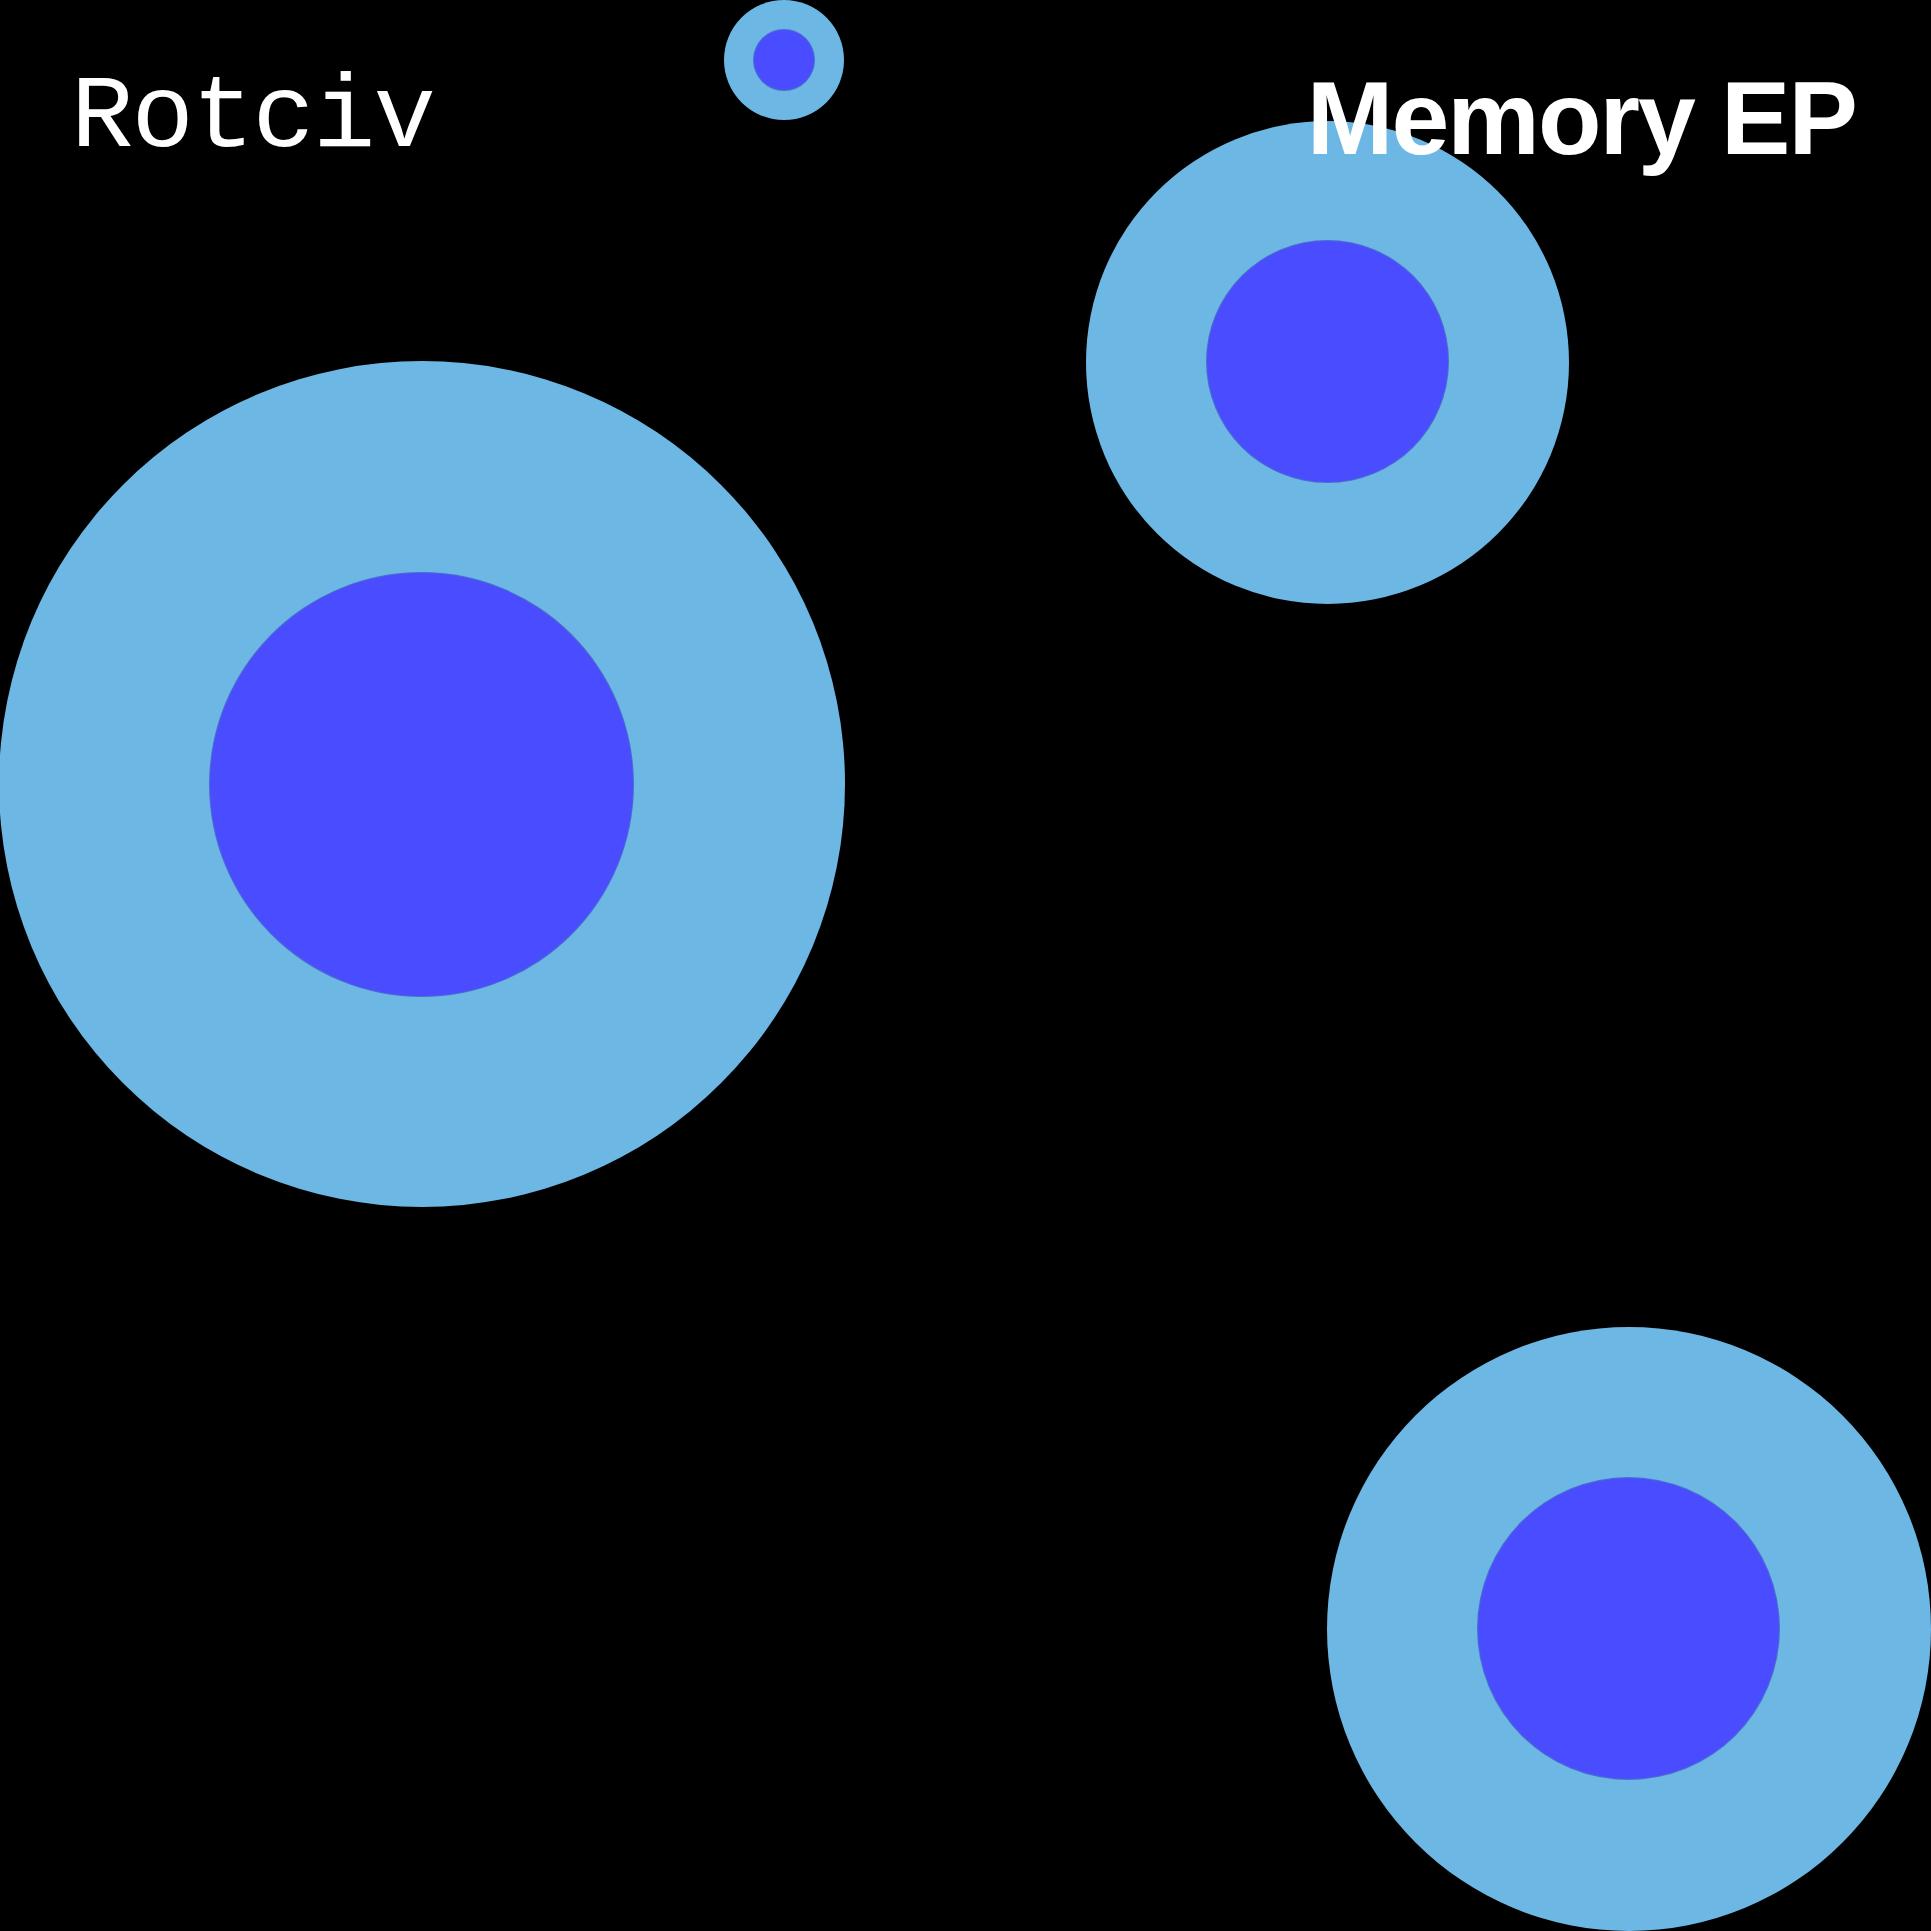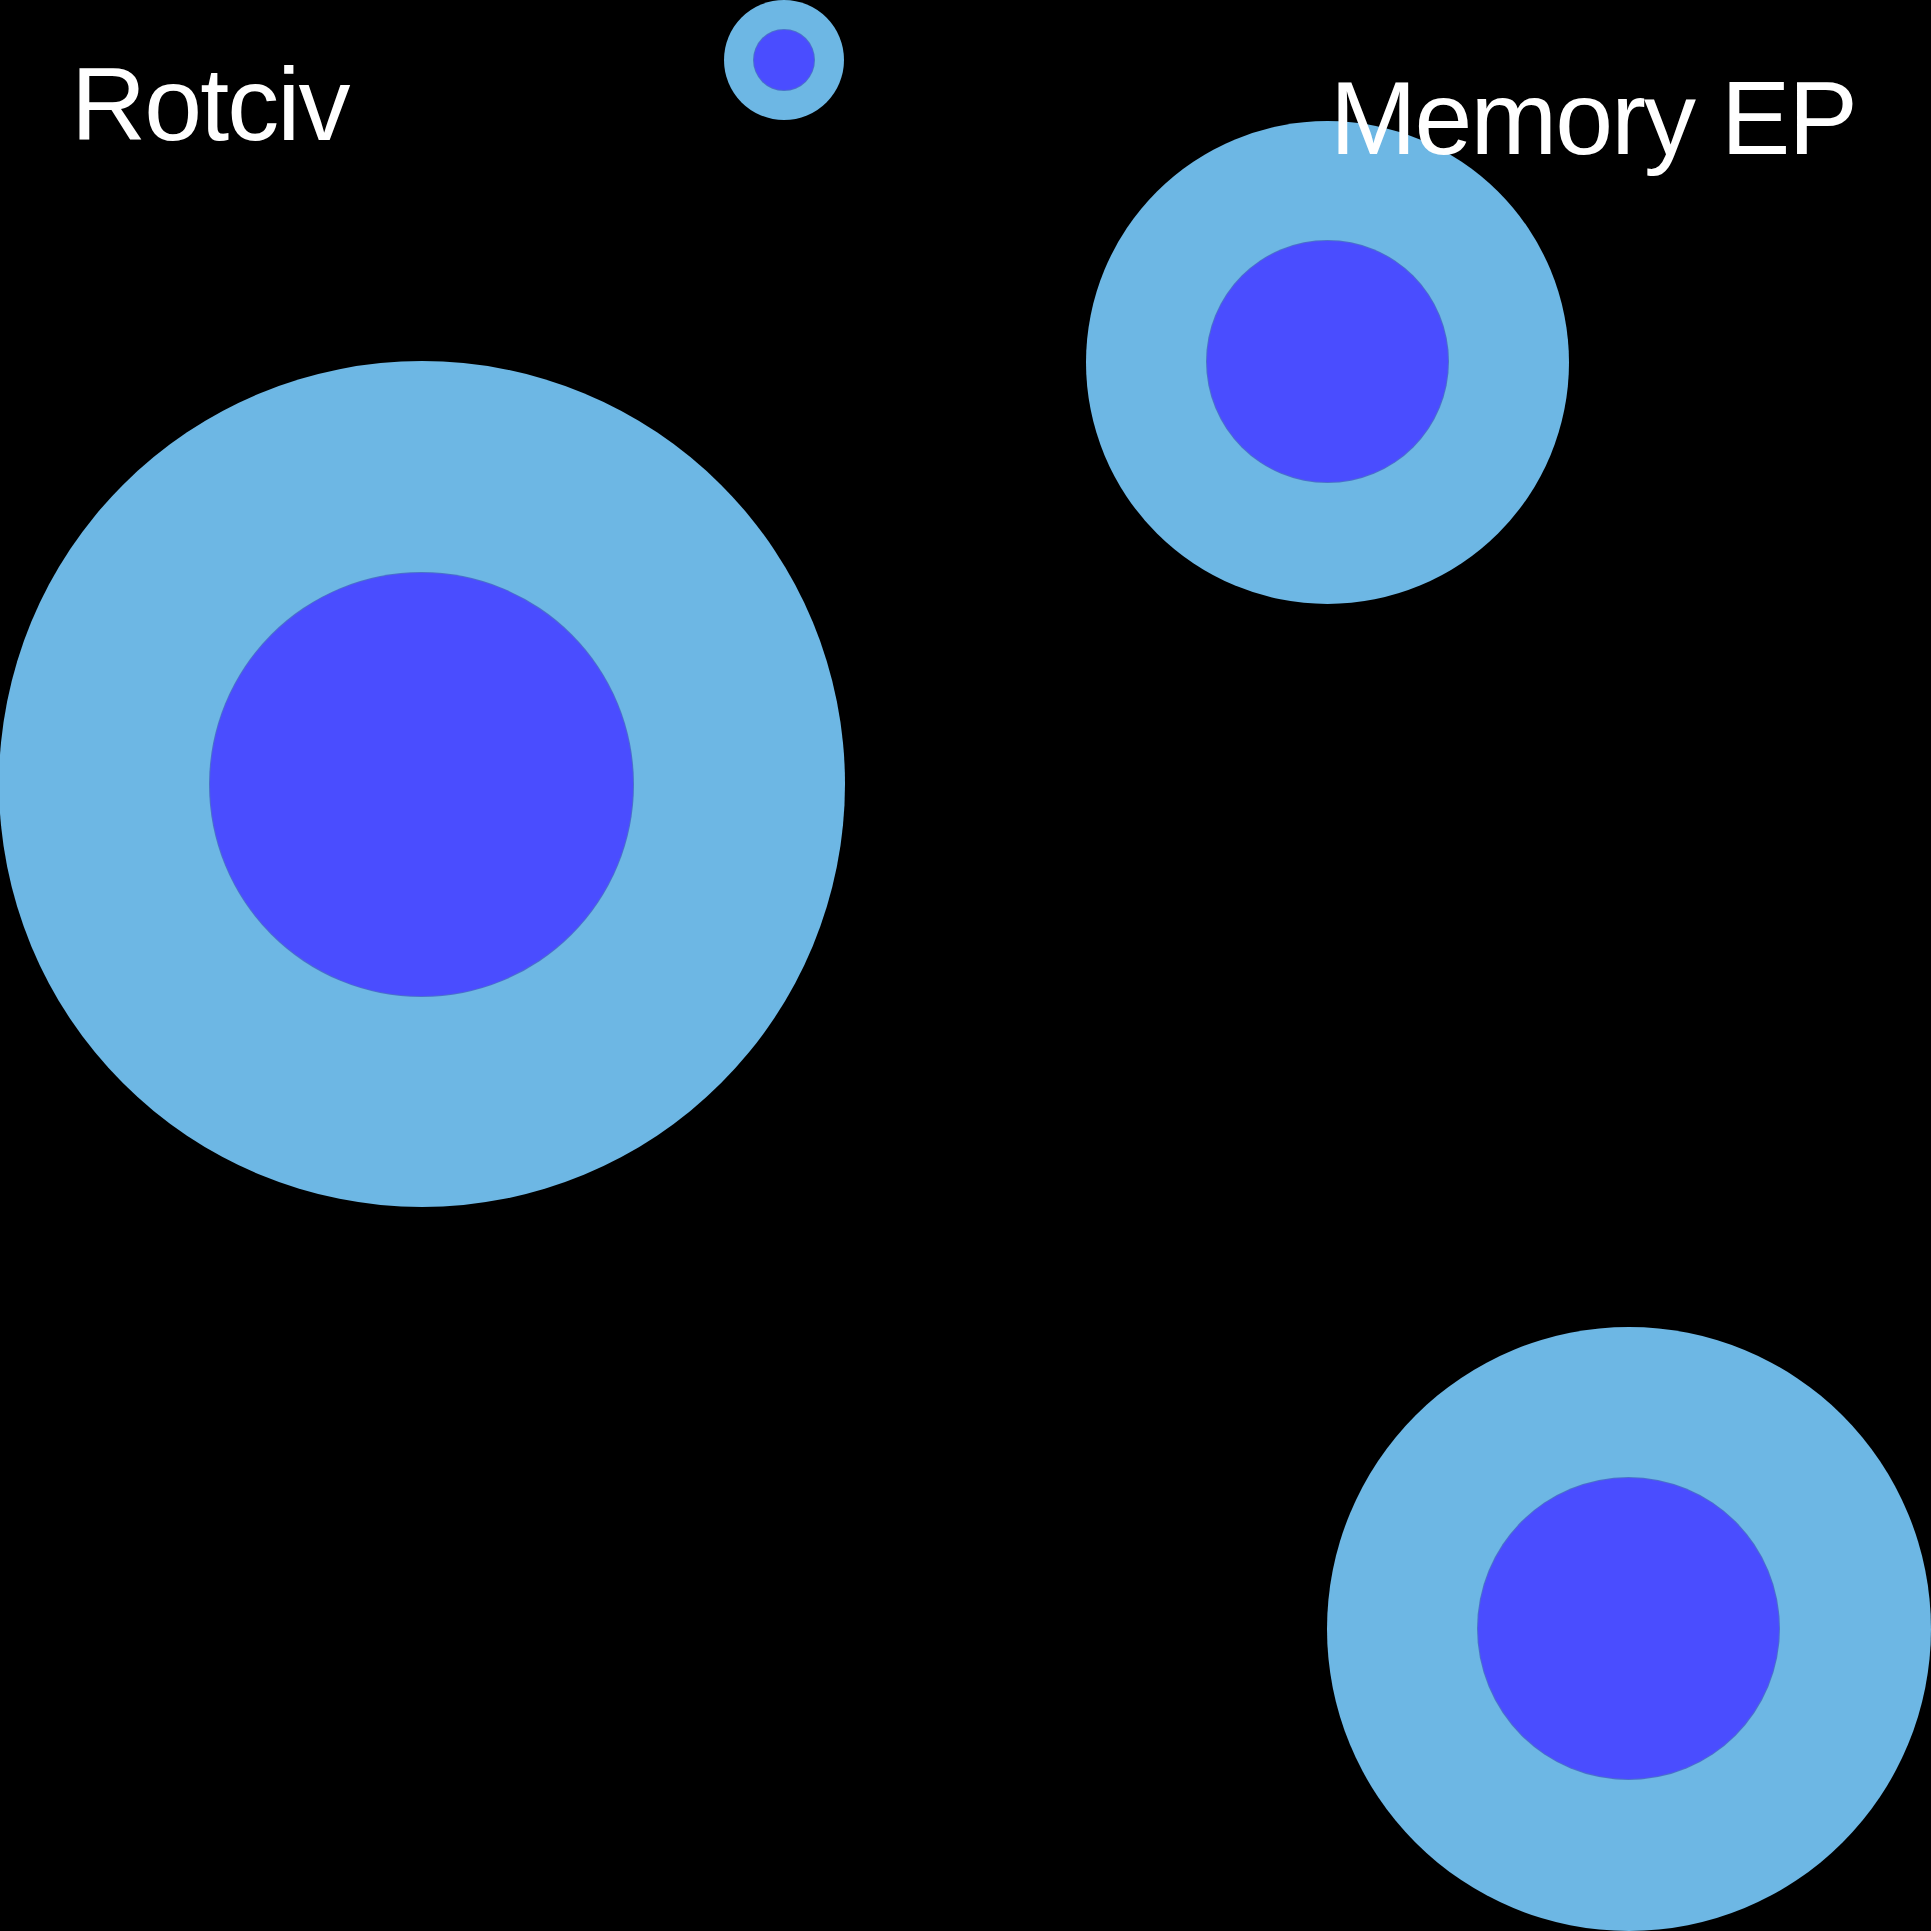--- a/index.html
+++ b/index.html
@@ -1,21 +1,21 @@
 <!DOCTYPE html>
 <html><head>
   <meta charset="utf-8">
   <style>
     html, body { margin: 0; padding: 0; background: #000; }
     .canvas { position: relative; width: 1931px; height: 1931px; background: #000; overflow: hidden; }
     .ring { position: absolute; border-radius: 50%; background: #6db7e4; }
     .core { position: absolute; border-radius: 50%; background: #4a4dff; box-shadow: 0 0 0 1px rgba(40,40,180,0.5); }
     .title { position: absolute; color: #fff; font-family: "Liberation Sans", sans-serif; font-size: 104px; line-height: 1; letter-spacing: -1.9px; white-space: nowrap; }
-    .artist { left: 71px; top: 52px; }
-    .album { right: 75px; top: 66px; }
+    .artist { left: 71px; top: 66px; font-family: Liberation Mono, monospace; }
+    .album { right: 75px; top: 66px; font-weight: bold; }
   </style>
 </head>
 <body>
 
 <div class="canvas">
 
   <div class="ring" style="left:724px;top:0px;width:120px;height:120px;"></div>
   <div class="core" style="left:754px;top:30px;width:60px;height:60px;"></div>
 
   <div class="ring" style="left:1086px;top:121px;width:483px;height:483px;"></div>

